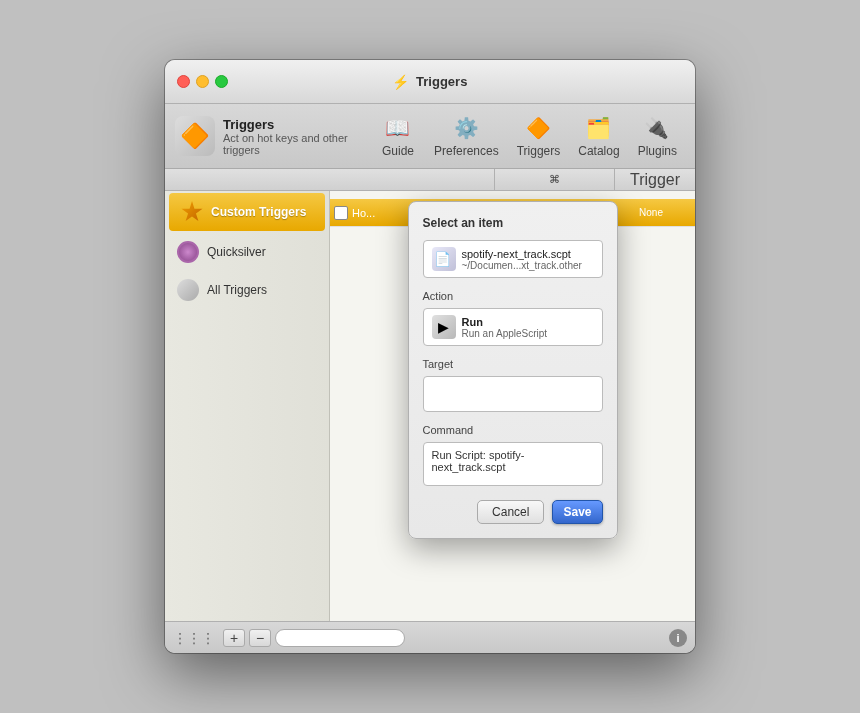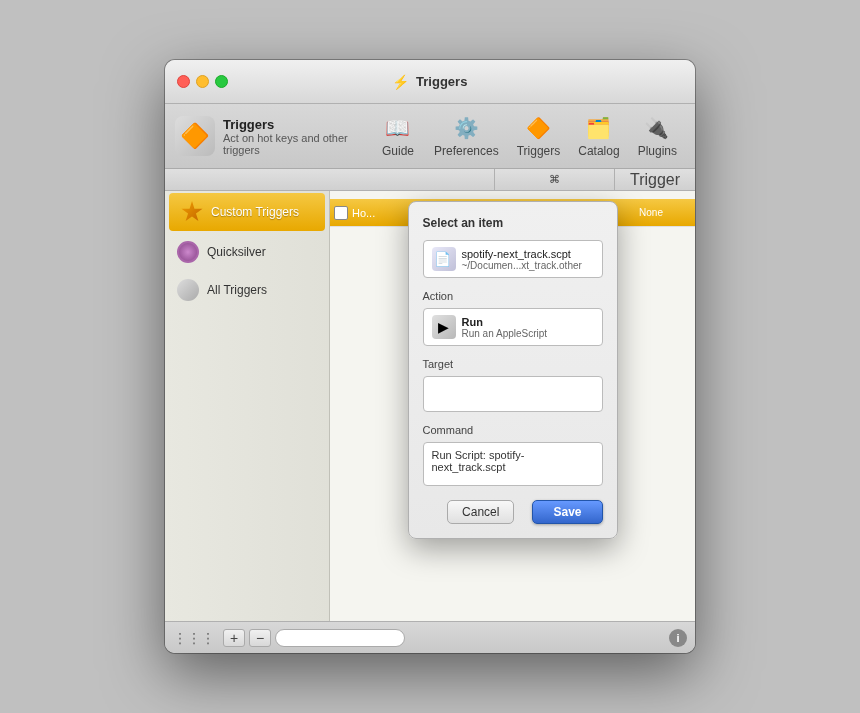--- a/index.html
+++ b/index.html
@@ -180,21 +180,21 @@
       font-size: 12px;
       color: #333;
     }
     .sidebar-item.active {
       background: linear-gradient(to bottom, #f5c842, #e8a800);
       border-radius: 4px;
       margin: 2px 4px;
     }
     .sidebar-item.active .sidebar-item-label {
       color: #fff;
-      font-weight: 400;
+      font-weight: 700;
       text-shadow: 0 1px 1px rgba(0,0,0,0.3);
       text-align: center;
     }
     .sidebar-icon {
       width: 22px;
       height: 22px;
       display: flex;
       align-items: center;
       justify-content: center;
       font-size: 16px;
@@ -404,37 +404,37 @@
       font-size: 11px;
       color: #333;
       min-height: 44px;
       margin-bottom: 14px;
       width: 100%;
     }
 
     .dialog-buttons {
       display: flex;
       justify-content: flex-end;
-      gap: 18px;
+      gap: 8px;
     }
 
     .btn-cancel {
       background: linear-gradient(to bottom, #f8f8f8, #e0e0e0);
       border: 1px solid #aaa;
       border-radius: 5px;
       padding: 4px 14px;
       font-size: 12px;
       color: #333;
       cursor: pointer;
     }
     .btn-save {
       background: linear-gradient(to bottom, #6699ff, #3366cc);
       border: 1px solid #2255aa;
       border-radius: 5px;
-      padding: 4px 20px;
+      padding: 4px 10px;
       font-size: 12px;
       color: white;
       font-weight: 600;
       cursor: pointer;
       box-shadow: 0 1px 3px rgba(0,0,0,0.3);
     }
 
     
     .bottom-bar {
       background: linear-gradient(to bottom, #d8d8d8, #c8c8c8);

